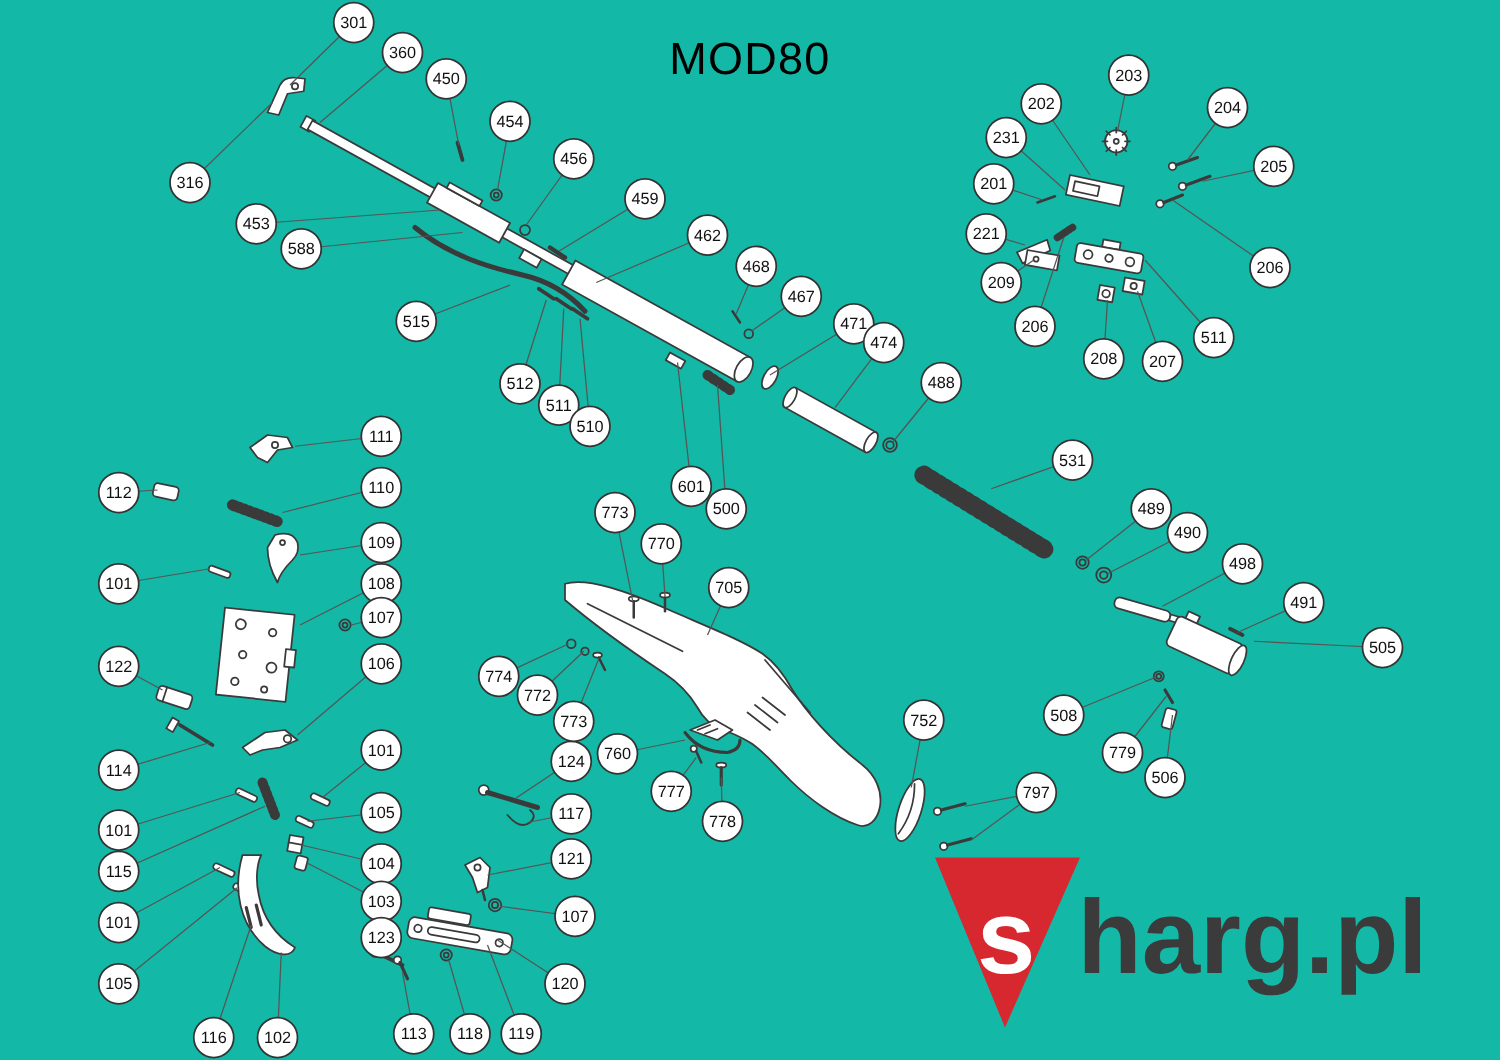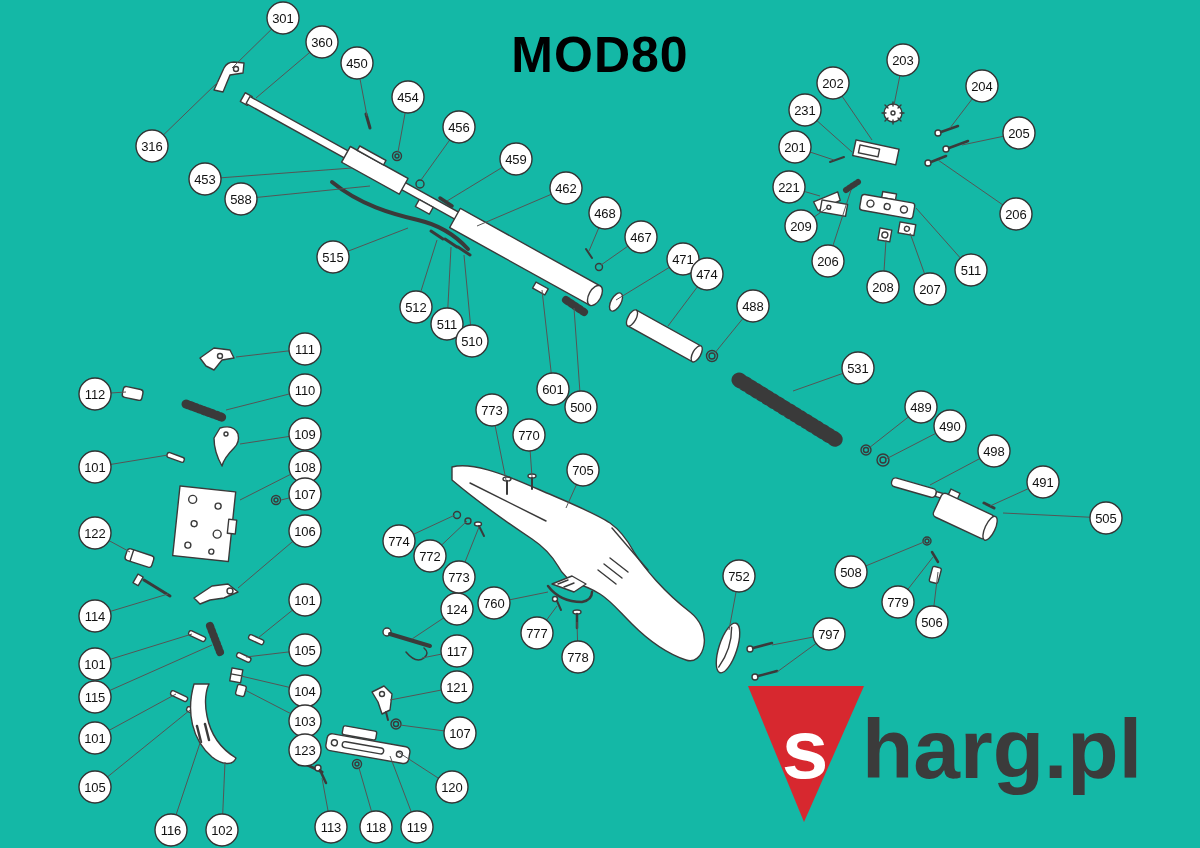--- a/index.html
+++ b/index.html
@@ -5,21 +5,21 @@
   html,body{margin:0;padding:0;background:#fff;}
   #page{position:relative;width:1200px;height:848px;background:#14b8a6;overflow:hidden;
         font-family:"Liberation Sans",sans-serif;}
   #diagram-svg{position:absolute;left:0;top:0;}
   .parts{stroke:#3a3a3a;stroke-width:1.4;fill:none;stroke-linejoin:round;stroke-linecap:round;}
   .parts .solid{fill:#ffffff;}
   #leader-lines line{stroke:#555;stroke-width:1;}
   #callouts circle{fill:#ffffff;stroke:#333;stroke-width:1.4;}
   #callouts text{font:13px "Liberation Sans",sans-serif;fill:#111;text-anchor:middle;}
   #title{position:absolute;left:50%;top:26px;transform:translateX(-50%);
-         font-size:50px;font-weight:700;letter-spacing:1px;color:#000;}
+         font-size:36px;font-weight:400;letter-spacing:1px;color:#000;}
   #logo{position:absolute;left:742px;top:682px;width:450px;height:145px;}
   #logo text{font-family:"Liberation Sans",sans-serif;font-weight:700;font-size:84px;}
   .spring{stroke:#3a3a3a;fill:none;}
 </style>
 </head>
 <body>
 
 <div id="page">
 
   <svg id="diagram-svg" width="1200" height="848" viewBox="0 0 1200 848">

